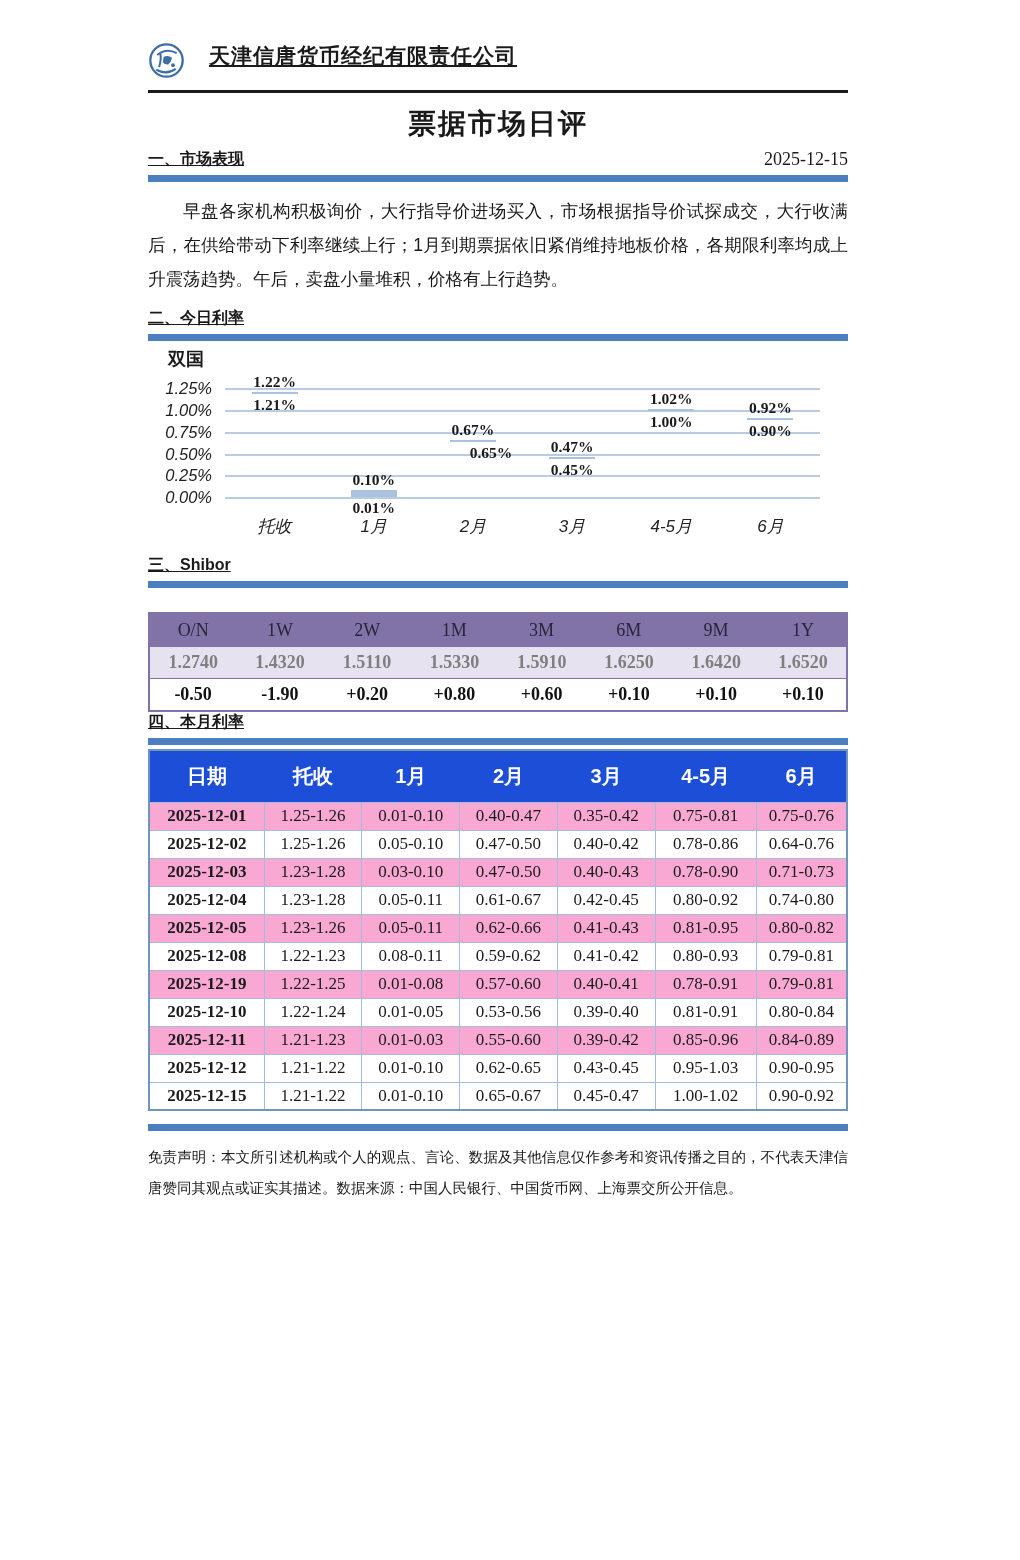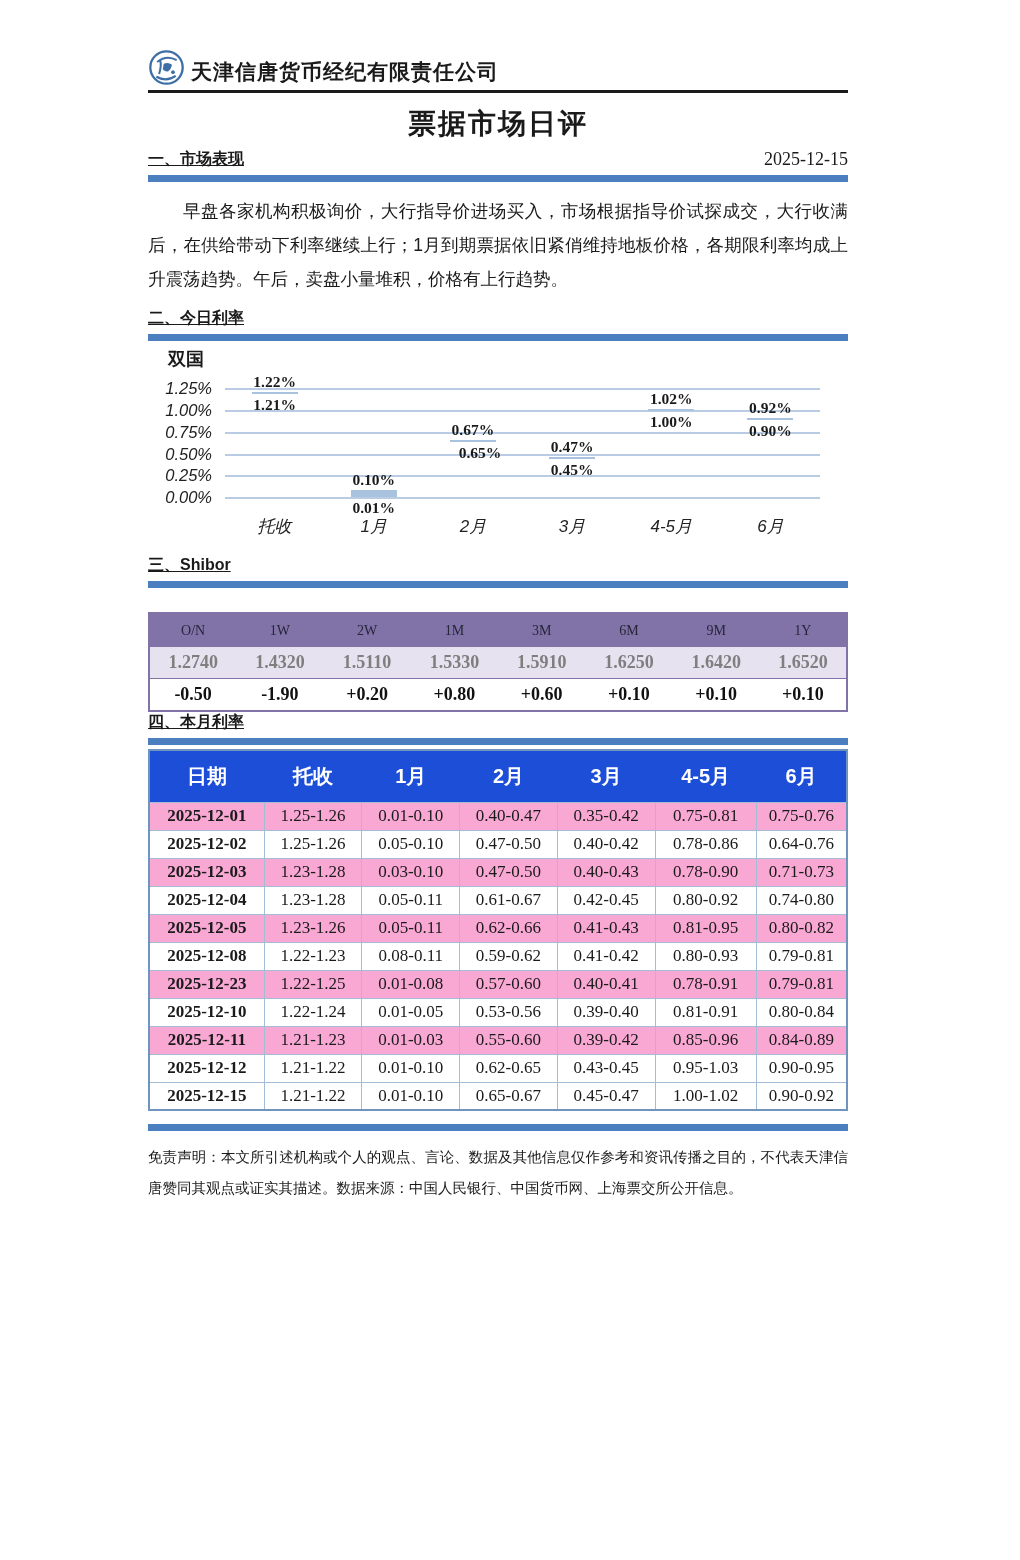--- a/index.html
+++ b/index.html
@@ -6,21 +6,21 @@
   html, body { background: #ffffff; }
   body {
     width: 1020px; height: 1560px;
     font-family: "Liberation Sans", sans-serif;
     color: #1a1a1a;
     overflow: hidden;
   }
   .content { width: 700px; margin-left: 148px; padding-top: 42px; }
 
   
-  .header-row { display: flex; align-items: flex-end; gap: 6px; height: 44px; }
+  .header-row { display: flex; align-items: flex-start; gap: 24px; height: 44px; text-decoration: underline; }
   .logo { width: 37px; height: 37px; flex: 0 0 auto; }
   .company-name { font-size: 21px; font-weight: bold; letter-spacing: 1px; }
   .black-rule { height: 3px; background: #1a1a1a; margin-top: 4px; }
 
   .doc-title { text-align: center; font-size: 28px; font-weight: bold; margin: 12px 0 6px 0; letter-spacing: 2px; }
 
   .section-row { display: flex; justify-content: space-between; align-items: flex-end; }
   .section-heading { font-size: 16px; font-weight: bold; text-decoration: underline; }
   .section-date { font-family: "Liberation Serif", serif; font-size: 18px; }
   .blue-rule { height: 7px; background: #4c7fc0; margin-top: 5px; }
@@ -42,21 +42,21 @@
            transform: translateX(-50%); white-space: nowrap; }
   .bar { position: absolute; background: #a9c2de; }
   .bar-label { position: absolute; transform: translateX(-50%); white-space: nowrap;
                font-family: "Liberation Serif", serif; font-weight: bold; font-size: 15.5px; }
 
   
   .shibor-table { width: 100%; border-collapse: collapse; margin-top: 24px;
                   font-family: "Liberation Serif", serif; text-align: center;
                   border: 2px solid #8172a8; }
   .shibor-table td { width: 12.5%; }
-  .shibor-head td { background: #8172a8; color: #26263a; font-size: 14px; height: 34px; }
+  .shibor-head td { background: #8172a8; color: #26263a; font-size: 18px; height: 34px; }
   .shibor-rate td { background: #e7e2f0; color: #7f7f7f; font-weight: bold; font-size: 18px;
                     height: 31px; border-bottom: 1px solid #8172a8; }
   .shibor-chg td { background: #ffffff; color: #111; font-weight: bold; font-size: 18px; height: 33px; }
 
   
   .monthly-table { width: 100%; border-collapse: collapse; margin-top: 4px;
                    text-align: center; border: 2px solid #6f94be; }
   .monthly-table th { background: #1d4ed8; color: #ffffff; font-size: 20px;
                       font-weight: bold; height: 52px; }
   .monthly-table td { font-family: "Liberation Serif", serif; font-size: 17px; height: 28px;
@@ -118,21 +118,21 @@
         <div class="bar" style="background: rgb(169, 194, 222); left: 103.583px; width: 46px; top: 50.616px; height: 2px;"></div>
         <div class="bar-label" style="left: 126.583px; top: 31.616px;">1.22%</div>
         <div class="bar-label" style="left: 126.583px; top: 54.616px;">1.21%</div>
         <div class="xtick" style="left: 126.583px; top: 174px;">托收</div>
         <div class="bar" style="background: rgb(169, 194, 222); left: 202.75px; width: 46px; top: 148.28px; height: 7.848px;"></div>
         <div class="bar-label" style="left: 225.75px; top: 129.28px;">0.10%</div>
         <div class="bar-label" style="left: 225.75px; top: 158.128px;">0.01%</div>
         <div class="xtick" style="left: 225.75px; top: 174px;">1月</div>
         <div class="bar" style="background: rgb(169, 194, 222); left: 301.917px; width: 46px; top: 98.576px; height: 2px;"></div>
         <div class="bar-label" style="left: 324.917px; top: 79.576px;">0.67%</div>
-        <div class="bar-label" style="left: 332px; top: 102.576px;">0.65%</div>
+        <div class="bar-label" style="left: 343px; top: 102.576px;">0.65%</div>
         <div class="xtick" style="left: 324.917px; top: 174px;">2月</div>
         <div class="bar" style="background: rgb(169, 194, 222); left: 401.083px; width: 46px; top: 116.016px; height: 2px;"></div>
         <div class="bar-label" style="left: 424.083px; top: 97.016px;">0.47%</div>
         <div class="bar-label" style="left: 424.083px; top: 120.016px;">0.45%</div>
         <div class="xtick" style="left: 424.083px; top: 174px;">3月</div>
         <div class="bar" style="background: rgb(169, 194, 222); left: 500.25px; width: 46px; top: 68.056px; height: 2px;"></div>
         <div class="bar-label" style="left: 523.25px; top: 49.056px;">1.02%</div>
         <div class="bar-label" style="left: 523.25px; top: 72.056px;">1.00%</div>
         <div class="xtick" style="left: 523.25px; top: 174px;">4-5月</div>
         <div class="bar" style="background: rgb(169, 194, 222); left: 599.417px; width: 46px; top: 76.776px; height: 2px;"></div>
@@ -248,21 +248,21 @@
         <tr>
           <td class="date-cell">2025-12-08</td>
           <td>1.22-1.23</td>
           <td>0.08-0.11</td>
           <td>0.59-0.62</td>
           <td>0.41-0.42</td>
           <td>0.80-0.93</td>
           <td>0.79-0.81</td>
         </tr>
         <tr class="shaded">
-          <td class="date-cell">2025-12-23</td>
+          <td class="date-cell">2025-12-19</td>
           <td>1.22-1.25</td>
           <td>0.01-0.08</td>
           <td>0.57-0.60</td>
           <td>0.40-0.41</td>
           <td>0.78-0.91</td>
           <td>0.79-0.81</td>
         </tr>
         <tr>
           <td class="date-cell">2025-12-10</td>
           <td>1.22-1.24</td>

